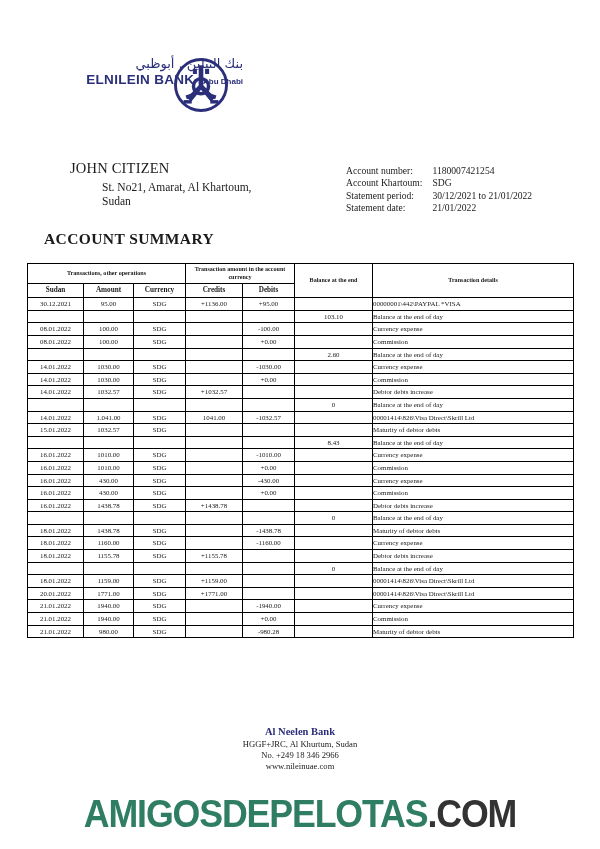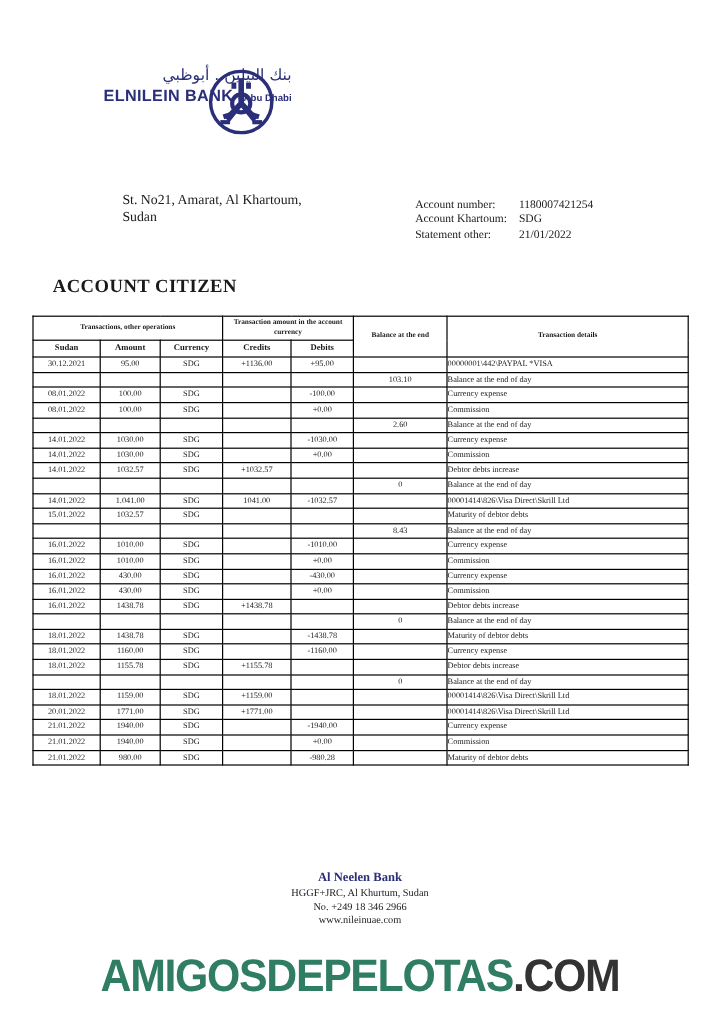--- a/index.html
+++ b/index.html
@@ -203,44 +203,49 @@
     <rect x="24" y="66" width="12" height="7" transform="rotate(-18 30 69)"></rect>
     <rect x="64" y="66" width="12" height="7" transform="rotate(18 70 69)"></rect>
     <rect x="36" y="22" width="7" height="9"></rect>
     <rect x="57" y="22" width="7" height="9"></rect>
     <rect x="20" y="76" width="14" height="6"></rect>
     <rect x="66" y="76" width="14" height="6"></rect>
   </g>
 </svg>
 
 <div class="addressee">
+  <div class="name">JOHN CITIZEN</div>
   <div class="addr">St. No21, Amarat, Al Khartoum,</div>
   <div class="addr">Sudan</div>
 </div>
 
 <div class="acct-meta">
   <table>
     <tbody id="acct-meta-body">
         <tr>
           <td class="lab">Account number:</td>
           <td>1180007421254</td>
         </tr>
         <tr>
           <td class="lab">Account Khartoum:</td>
           <td>SDG</td>
         </tr>
         <tr>
-          <td class="lab">Statement other:</td>
+          <td class="lab">Statement period:</td>
+          <td>30/12/2021 to 21/01/2022</td>
+        </tr>
+        <tr>
+          <td class="lab">Statement date:</td>
           <td>21/01/2022</td>
         </tr>
       </tbody>
   </table>
 </div>
 
-<div class="section-title">ACCOUNT CITIZEN</div>
+<div class="section-title">ACCOUNT SUMMARY</div>
 
 <div class="stmt-wrap">
   <table class="stmt">
     <colgroup>
       <col class="col-date">
         <col class="col-amount">
         <col class="col-curr">
       <col class="col-credit">
         <col class="col-debit">
         <col class="col-bal">

